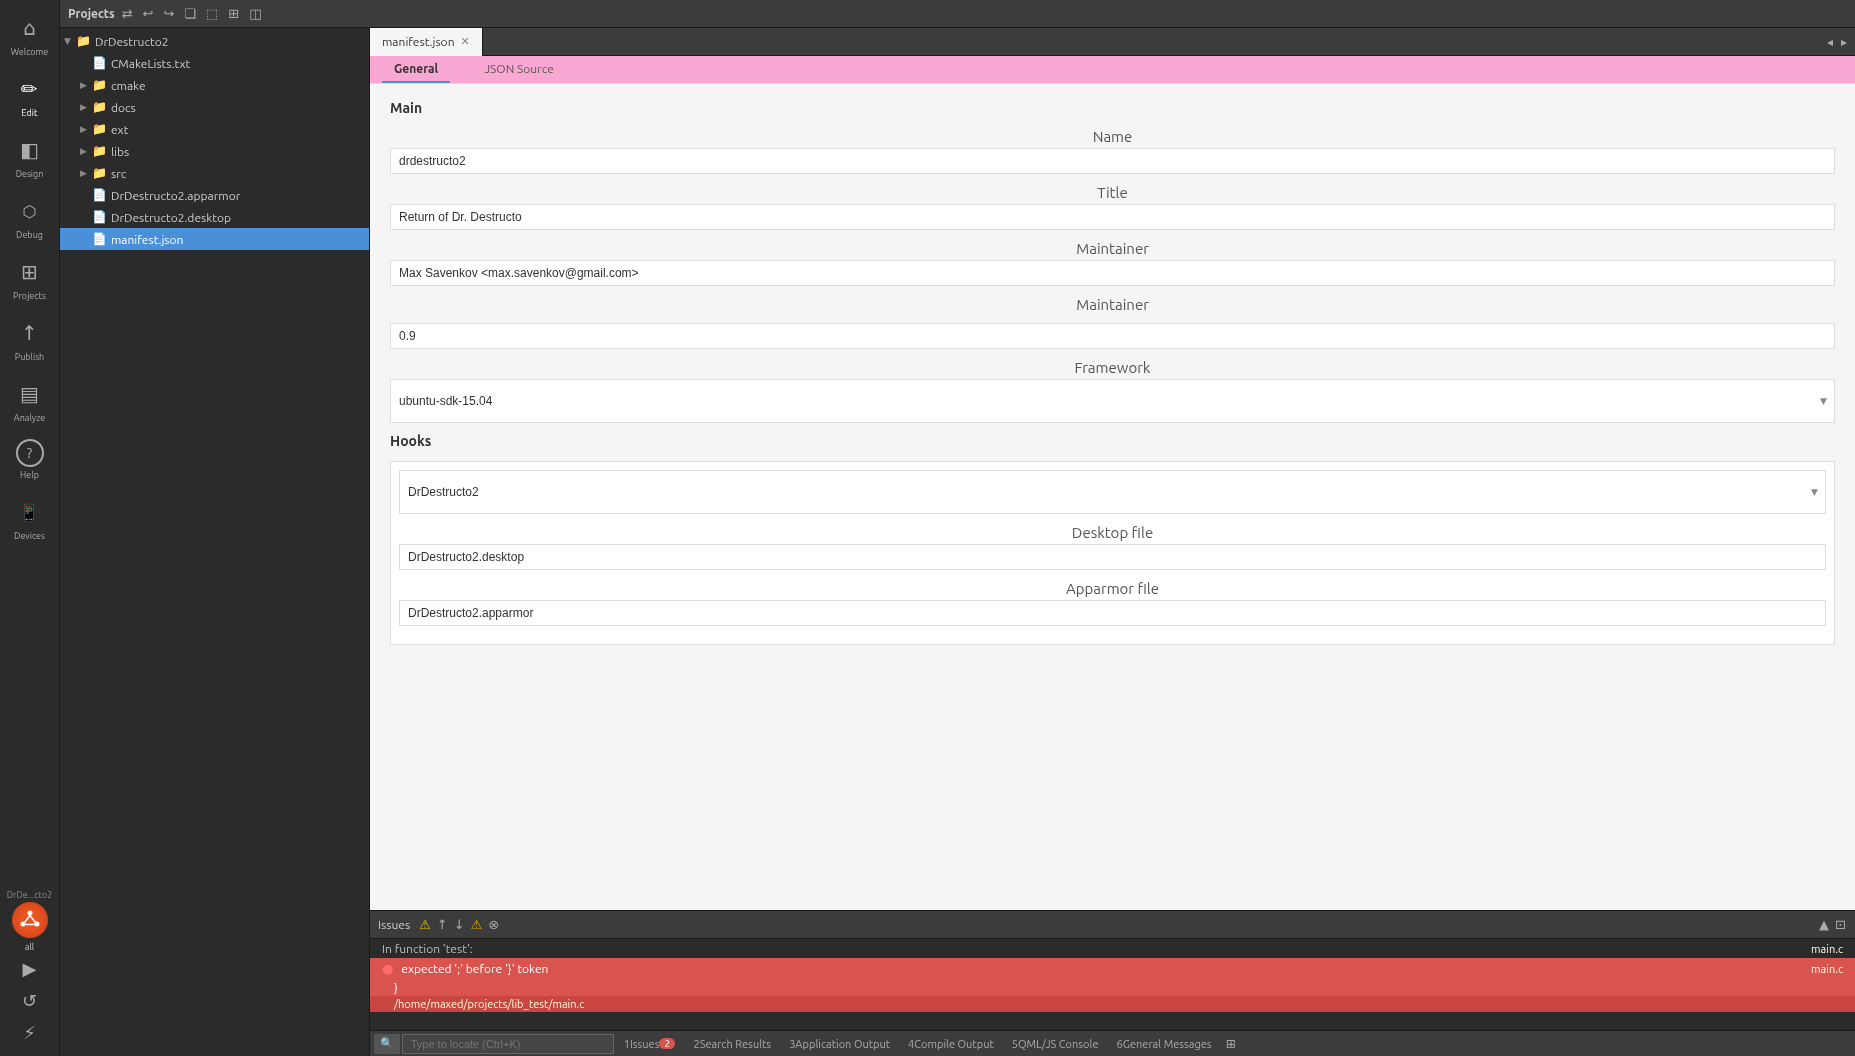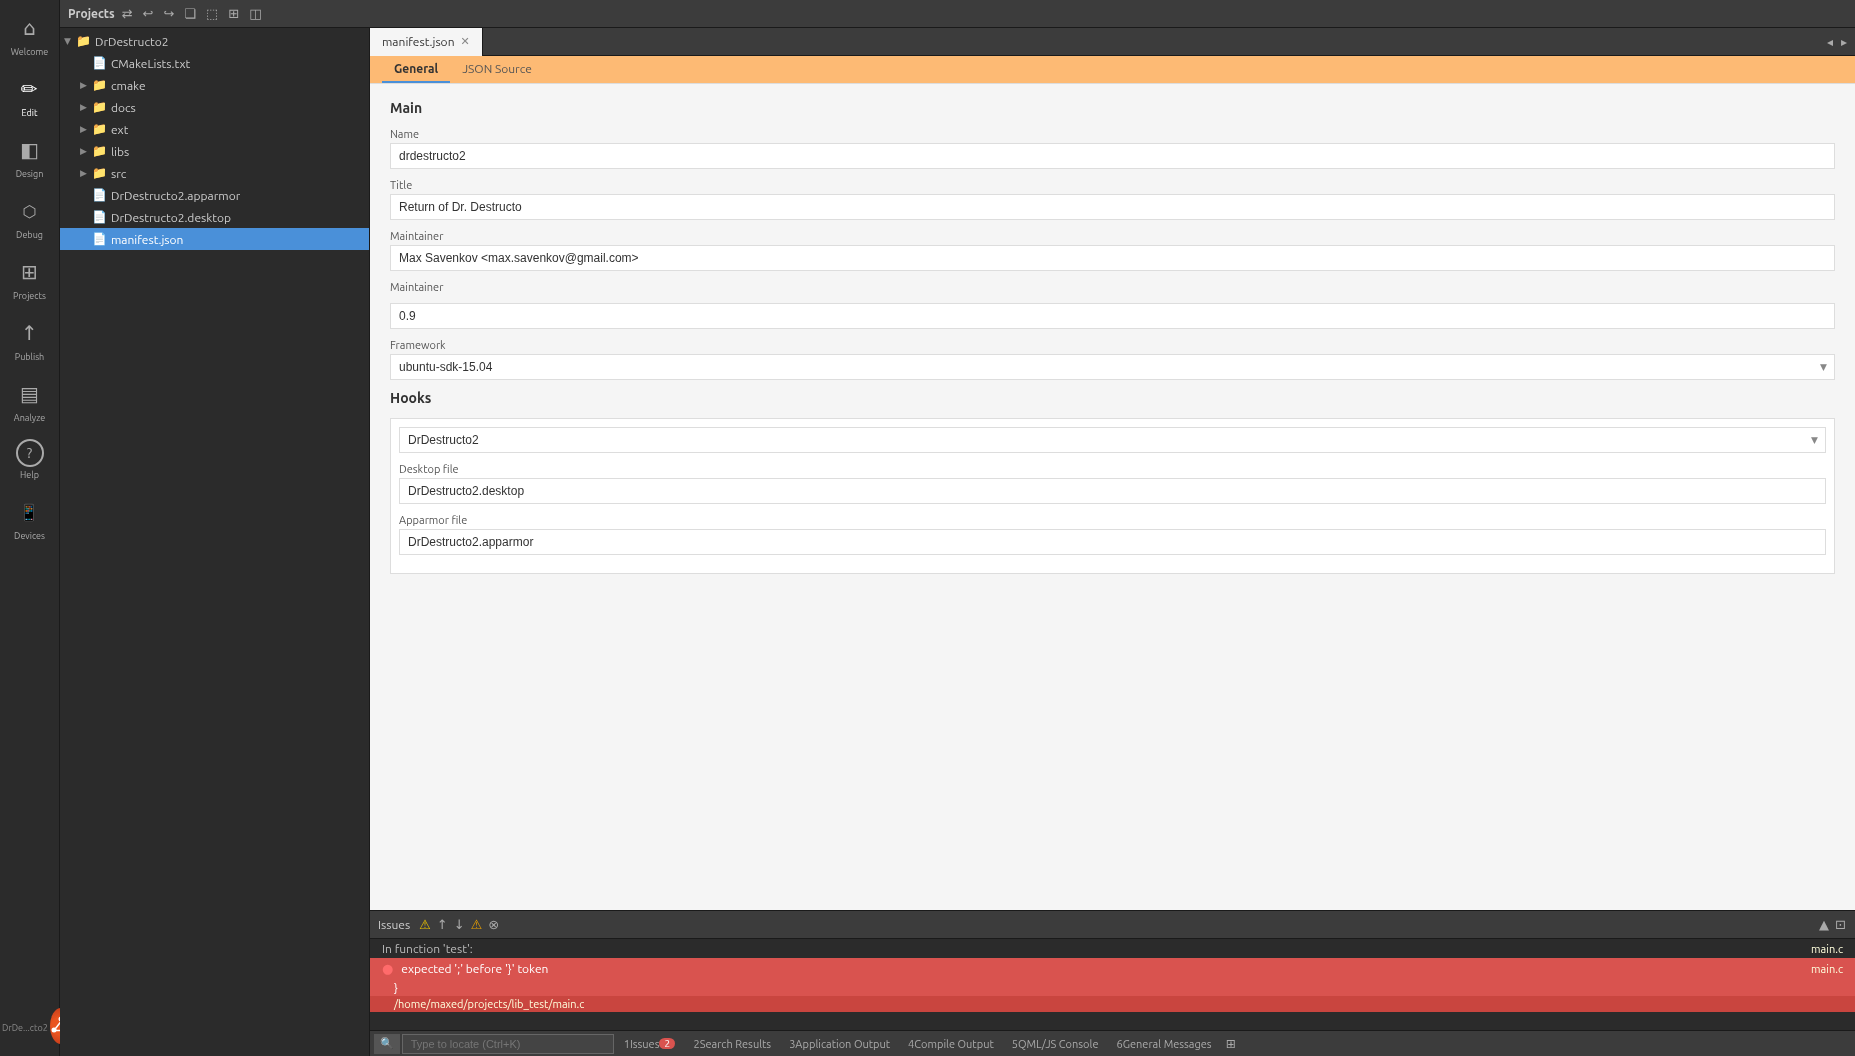--- a/index.html
+++ b/index.html
@@ -35,21 +35,21 @@
       align-items: center;
       justify-content: center;
       font-size: 20px;
     }
     .activity-label { font-size: 9px; text-align: center; }
 
     
     .activity-bottom {
       margin-top: auto;
       display: flex;
-      flex-direction: row;
+      flex-direction: column;
       align-items: center;
       padding-bottom: 8px;
       width: 100%;
     }
     .ubuntu-logo {
       width: 36px;
       height: 36px;
       border-radius: 50%;
       background: radial-gradient(circle, #e95420 40%, #c0391a 100%);
       display: flex;
@@ -176,23 +176,24 @@
     }
     .tab-action-btn {
       color: #aaa;
       cursor: pointer;
       font-size: 12px;
     }
 
     
     .editor-view-tabs {
       display: flex;
-      background: #fdba74;
+      background: #f9a8d4;
       border-bottom: 1px solid #ddd;
       padding: 0 12px;
+      gap: 22px;
     }
     .editor-view-tab {
       padding: 6px 12px;
       cursor: pointer;
       font-size: 12px;
       color: #555;
       border-bottom: 2px solid transparent;
     }
     .editor-view-tab.active {
       color: #333;
@@ -210,24 +211,25 @@
     .section-title {
       font-size: 14px;
       font-weight: bold;
       color: #333;
       margin-bottom: 12px;
     }
     .form-group {
       margin-bottom: 10px;
     }
     .form-label {
-      font-size: 11px;
+      font-size: 15px;
       color: #555;
       margin-bottom: 3px;
       display: block;
+      text-align: center;
     }
     .form-input {
       width: 100%;
       border: 1px solid #ddd;
       background: #fff;
       padding: 5px 8px;
       font-size: 12px;
       color: #333;
       outline: none;
       height: 26px;
@@ -384,21 +386,21 @@
       display: block;
     }
     .select-with-arrow select {
       width: 100%;
       border: 1px solid #ddd;
       background: #fff;
       padding: 4px 28px 4px 8px;
       font-size: 12px;
       color: #333;
       outline: none;
-      height: 26px;
+      height: 44px;
       appearance: none;
       -webkit-appearance: none;
       cursor: pointer;
     }
     .select-with-arrow::after {
       content: '▼';
       position: absolute;
       right: 8px;
       top: 50%;
       transform: translateY(-50%);

